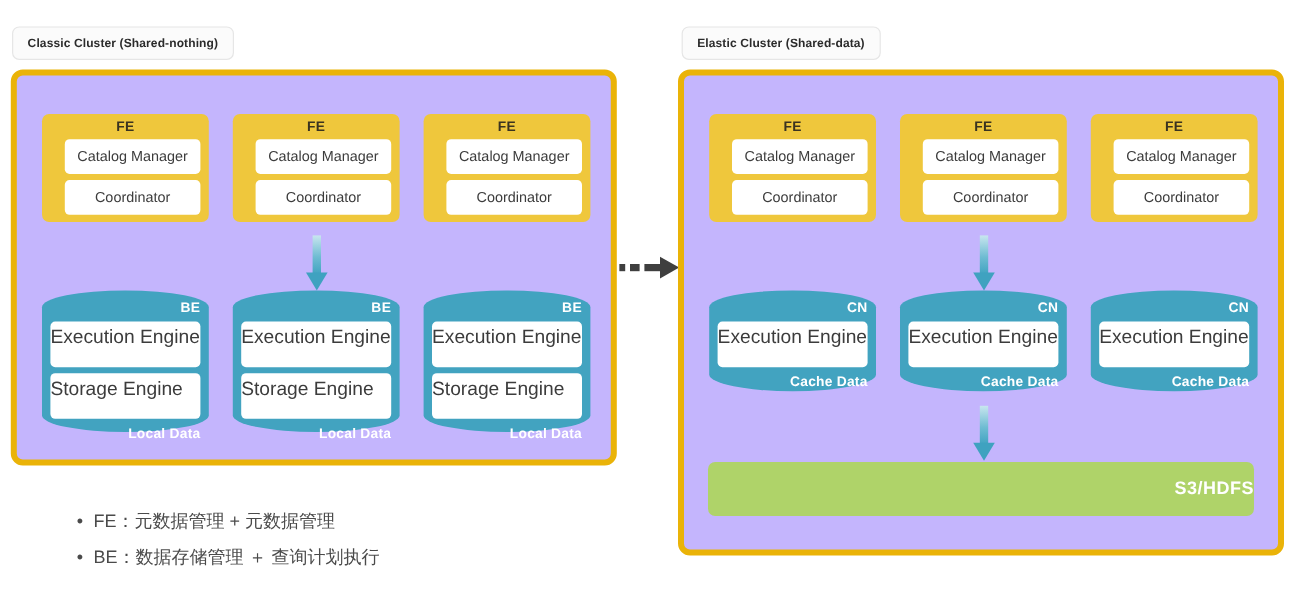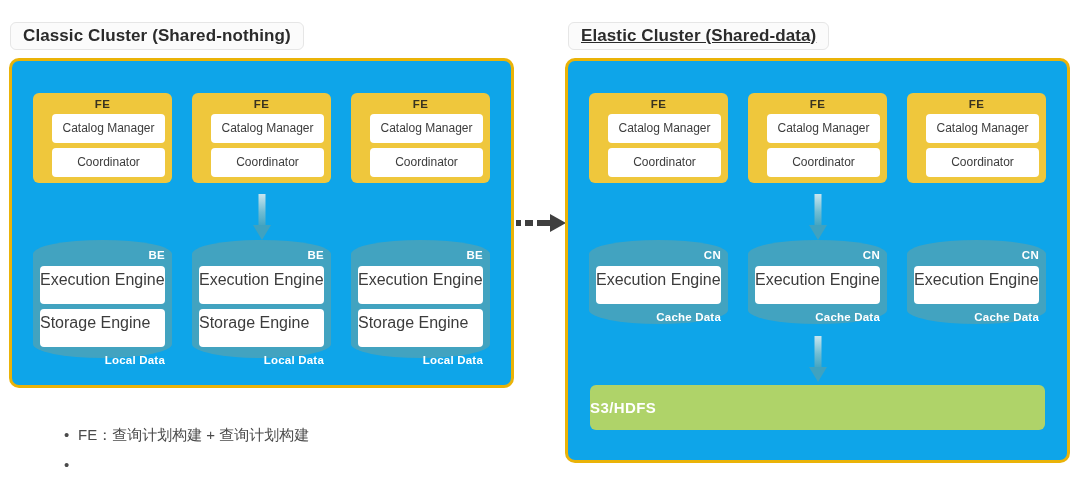--- a/index.html
+++ b/index.html
@@ -13,34 +13,34 @@
 
   
   .title-chip {
     position: absolute;
     display: inline-flex; align-items: center;
     height: 28px;
     padding: 0 12px;
     background: #fbfbfb;
     border: 1px solid #e6e6e6;
     border-radius: 6px;
-    font-size: 17px;
+    font-size: 10px;
     font-weight: 700;
     color: #2b2b2b;
     letter-spacing: .1px;
     white-space: nowrap;
   }
   #title-left  { left: 10px;  top: 22px; }
-  #title-right { left: 568px; top: 22px; text-decoration: underline; }
+  #title-right { left: 568px; top: 22px; }
 
   
   .panel {
     position: absolute;
-    background: #0ea5e9;
-    border: 3px solid #eab308;
+    background: #c4b5fd;
+    border: 5px solid #eab308;
     border-radius: 10px;
   }
   #panel-left  { left: 9px;   top: 58px;  width: 505px; height: 330px; }
   #panel-right { left: 565px; top: 58px;  width: 505px; height: 405px; }
 
   
   .fe-node {
     position: absolute;
     width: 139px; height: 90px;
     background: #efc73c;
@@ -99,21 +99,21 @@
     line-height: 16px;
   }
 
   
   #storage-bar {
     position: absolute;
     left: 590px; top: 385px;
     width: 455px; height: 45px;
     background: #afd369;
     border-radius: 6px;
-    display: flex; align-items: center; justify-content: flex-start;
+    display: flex; align-items: center; justify-content: flex-end;
     font-size: 15px; font-weight: 700; color: #ffffff;
     letter-spacing: .4px;
   }
 
   
   .v-arrow { position: absolute; width: 22px; height: 48px; }
   .h-arrow { position: absolute; width: 52px; height: 24px; }
 
   
   #bullets { position: absolute; left: 64px; top: 420px; width: 430px; }
@@ -270,21 +270,22 @@
     </div>
   </div>
 
   <div id="storage-bar">
     <span>S3/HDFS</span>
   </div>
 
   <div id="bullets">
     <div class="bullet-row">
       <span class="bullet-dot">•</span>
-      <span>FE：查询计划构建 + 查询计划构建</span>
+      <span>FE：元数据管理 + 元数据管理</span>
     </div>
     <div class="bullet-row">
       <span class="bullet-dot">•</span>
+      <span>BE：数据存储管理 ＋ 查询计划执行</span>
     </div>
   </div>
 
 
 </div>
 
 </body></html>

